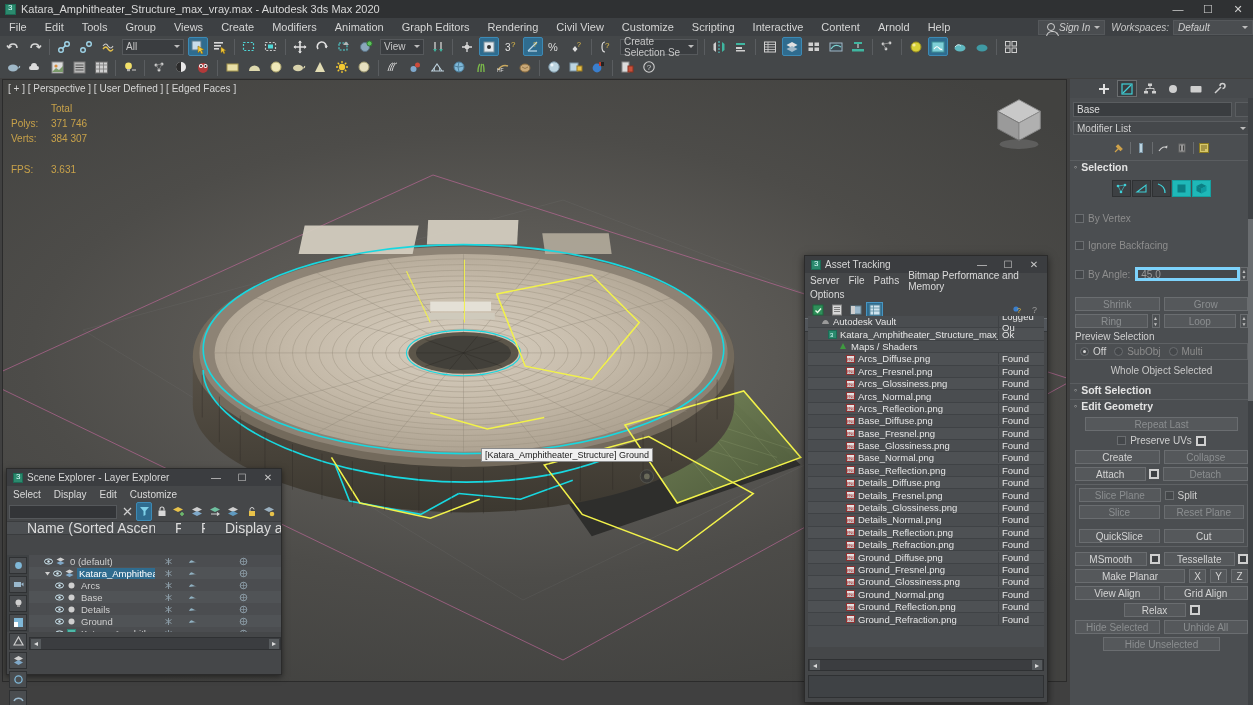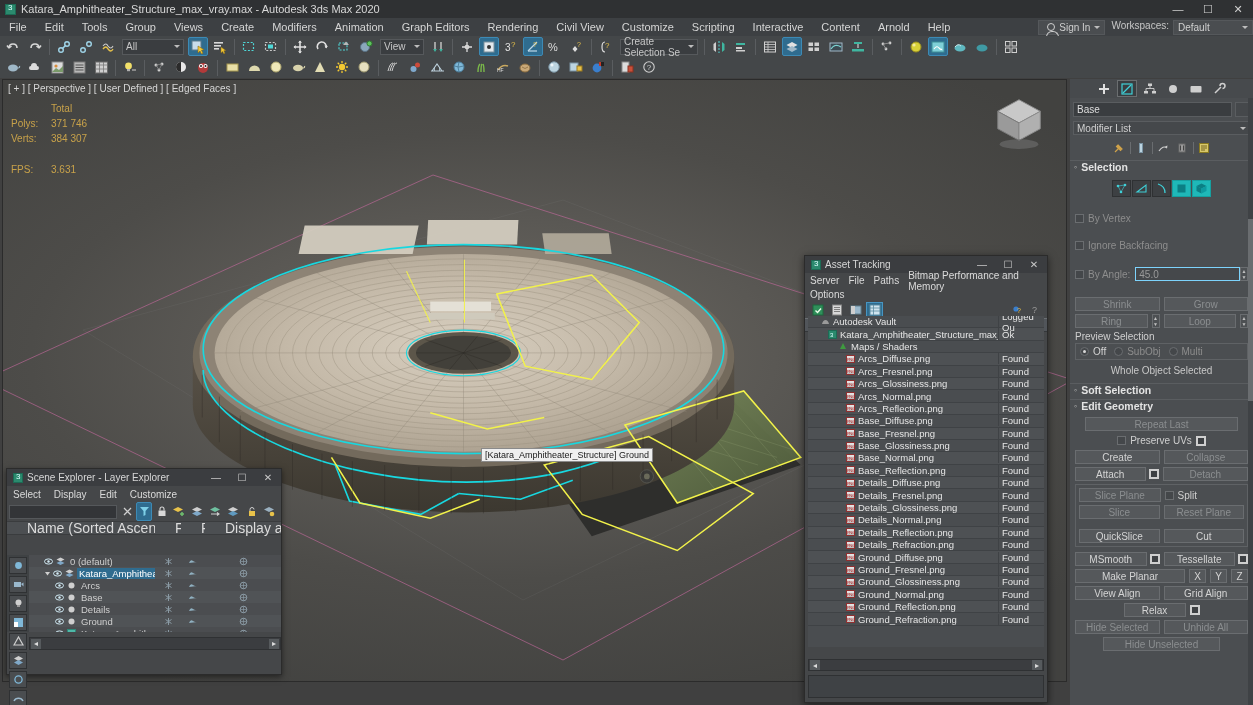--- a/index.html
+++ b/index.html
@@ -17,21 +17,21 @@
   .titlebar { position:absolute; left:0; top:0; width:1253px; height:18px; background:#2f3133; display:flex; align-items:center; }
   .title-icon { width:11px; height:11px; margin:0 5px 0 5px; background:#2b8a6e; border:1px solid #1d6b55; position:relative; flex:0 0 auto;}
   .title-icon:after{content:"3"; position:absolute; left:2px; top:-2px; font-size:8px; color:#dff; }
   .title-text { font-size:11px; color:#d8d8d8; white-space:nowrap; }
   .win-btns { margin-left:auto; display:flex; height:18px; }
   .win-btn { width:30px; height:18px; display:flex; align-items:center; justify-content:center; color:#d0d0d0; font-size:11px;}
 
   
   .menubar { position:absolute; left:0; top:18px; width:1253px; height:18px; background:#3d4043; display:flex; align-items:center; }
   .menu-item { padding:0 9px; height:18px; line-height:18px; font-size:11px; color:#d5d5d5; white-space:nowrap; }
-  .signin { margin-left:auto; display:flex; align-items:flex-start; }
+  .signin { margin-left:auto; display:flex; align-items:center;font-style:italic; }
   .signin-box { display:flex; align-items:center; background:#4a4d50; height:15px; padding:0 4px; margin-right:6px; border:1px solid #55585b; }
   .signin-box span { font-size:10px; margin-left:4px; }
   .person { width:8px;height:8px;border-radius:50%;border:1.2px solid #cfcfcf; position:relative;}
   .person:after{content:"";position:absolute;left:-2px;top:7px;width:11px;height:5px;border:1.2px solid #cfcfcf;border-bottom:none;border-radius:6px 6px 0 0;}
   .caret-sm { width:0;height:0;border-left:3px solid transparent;border-right:3px solid transparent;border-top:3px solid #bdbdbd; margin-left:6px;}
   .ws-label { font-size:10px; color:#c6c6c6; margin-right:4px;}
   .ws-box { background:#4a4d50; border:1px solid #55585b; height:15px; display:flex;align-items:center; padding:0 4px; width:80px; font-size:10px;}
 
   
   .toolbar { position:absolute; left:0; width:1253px; height:21px; background:#444749; display:flex; align-items:center; padding-left:2px; }
@@ -135,21 +135,21 @@
   .rad { width:9px;height:9px;border:1px solid #6a6d70; background:#44474a; border-radius:50%; margin-right:4px; flex:0 0 auto; position:relative;}
   .rad.on:after { content:""; position:absolute; left:2px; top:2px; width:3px;height:3px;border-radius:50%; background:#d8d8d8;}
   .btn2 { height:14px; background:#55585b; border:1px solid #6a6d70; display:flex;align-items:center;justify-content:center; font-size:10px; color:#d4d4d4; }
   .btn2.dim { color:#8b8e90; }
   .row2 { display:flex; gap:4px; margin:3px 0;}
   .row2 > * { flex:1; }
   .spin { width:8px; height:14px; background:#4d5053; border:1px solid #6a6d70; display:flex; flex-direction:column; flex:0 0 auto; }
   .spin i { flex:1; font-size:5px; color:#c0c0c0; text-align:center; line-height:6px; font-style:normal;}
   .grpbox { border:1px solid #5f6265; padding:4px 5px 5px 5px; margin:5px 0 3px 0; position:relative; }
   .grp-lbl { position:absolute; top:-6px; left:5px; background:#4b4e51; padding:0 3px; font-size:10px; color:#cfcfcf;}
-  .num { height:14px; background:#45484b; border:1px solid #7dd3fc; font-size:10px; color:#9a9a9a; display:flex;align-items:center;padding-left:3px;}
+  .num { height:14px; background:#45484b; border:3px solid #7dd3fc; font-size:10px; color:#9a9a9a; display:flex;align-items:center;padding-left:3px;}
   .tiny-sq { width:10px;height:10px;border:2px solid #cfcfcf; background:#3d4043; margin-left:4px; flex:0 0 auto;}
   .center-txt { text-align:center; font-size:10px; color:#c8c8c8; margin-top:5px;}
   .axisbtn { width:17px; }
   .cmd-scroll { position:absolute; right:0; top:19px; bottom:0; width:5px; background:#3f4245;}
   .cmd-scroll i { position:absolute; left:0; top:20%; width:5px; height:30%; background:#6a6d70; display:block;}
 </style>
 </head>
 <body>
 
 <div class="app">

